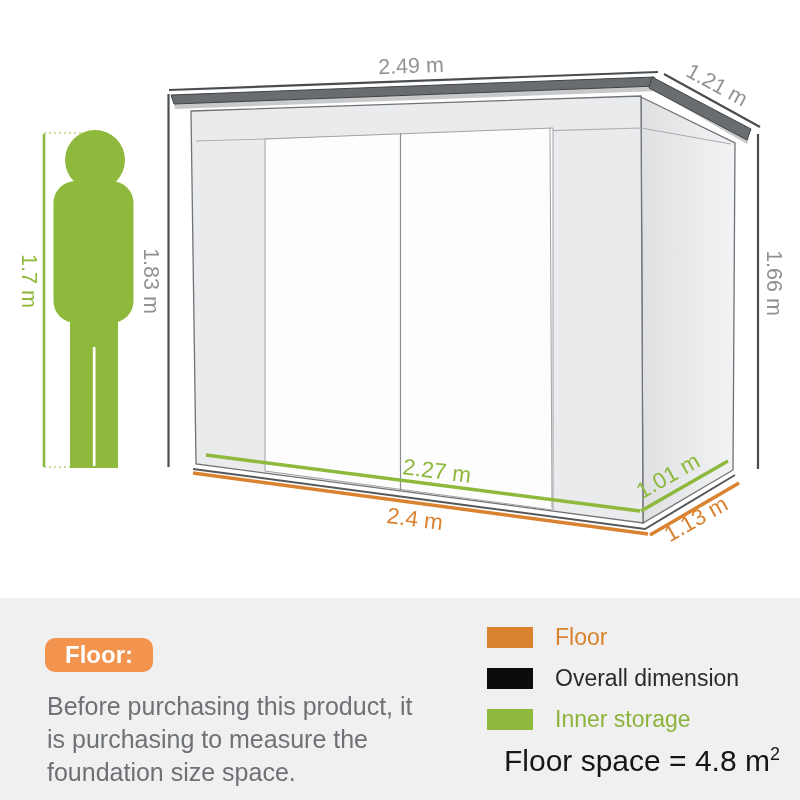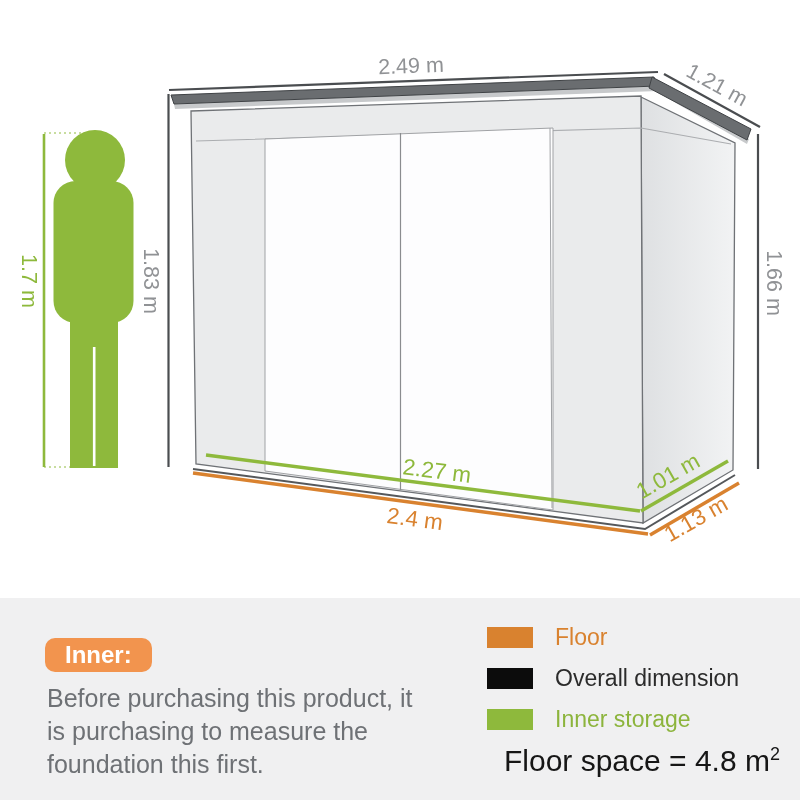--- a/index.html
+++ b/index.html
@@ -11,21 +11,21 @@
   #bottom-panel{
     position:absolute;left:0;top:598px;width:800px;height:202px;
     background:#f0f0f1;
   }
   .note-badge{
     position:absolute;left:45px;top:40px;
     display:inline-block;padding:4px 20px;border-radius:10px;
     color:#ffffff;font-weight:bold;font-size:24px;line-height:26px;
   }
   .note-text{
-    position:absolute;left:47px;top:84px;
+    position:absolute;left:47px;top:92px;
     color:#6e7175;font-size:25px;line-height:33px;white-space:nowrap;
   }
   .legend{position:absolute;left:487px;top:29px;}
   .legend-row{display:flex;align-items:center;height:21px;margin-bottom:20px;}
   .swatch{width:46px;height:21px;margin-right:22px;flex:0 0 auto;}
   .legend-label{font-size:23px;line-height:23px;white-space:nowrap;}
   .floor-space{
     position:absolute;left:504px;top:146px;
     color:#161616;font-size:30px;white-space:nowrap;
   }
@@ -104,26 +104,26 @@
         <line x1="193" y1="473" x2="648" y2="534" stroke="#d9822f" stroke-width="3.5"></line>
         <line x1="650" y1="535" x2="739" y2="483" stroke="#d9822f" stroke-width="3.5"></line>
         <text transform="translate(415 519) rotate(7.5)" text-anchor="middle" dominant-baseline="central" font-size="22.5" fill="#d9822f">2.4 m</text>
         <text transform="translate(696 519) rotate(-29.5)" text-anchor="middle" dominant-baseline="central" font-size="22.5" fill="#d9822f">1.13 m</text>
       </g>
     </svg>
   </div>
 
   <div id="bottom-panel">
 
-    <div class="note-badge" style="background: rgb(242, 148, 78);">Inner:</div>
+    <div class="note-badge" style="background: rgb(242, 148, 78);">Floor:</div>
 
     <div class="note-text">
       <div>Before purchasing this product, it</div>
       <div>is purchasing to measure the</div>
-      <div>foundation this first.</div>
+      <div>foundation size space.</div>
     </div>
 
     <div class="legend">
       <div class="legend-row">
         <div class="swatch" style="background: rgb(217, 130, 47);"></div>
         <div class="legend-label" style="color: rgb(217, 130, 47);">Floor</div>
       </div>
       <div class="legend-row">
         <div class="swatch" style="background: rgb(12, 12, 12);"></div>
         <div class="legend-label" style="color: rgb(43, 43, 43);">Overall dimension</div>

